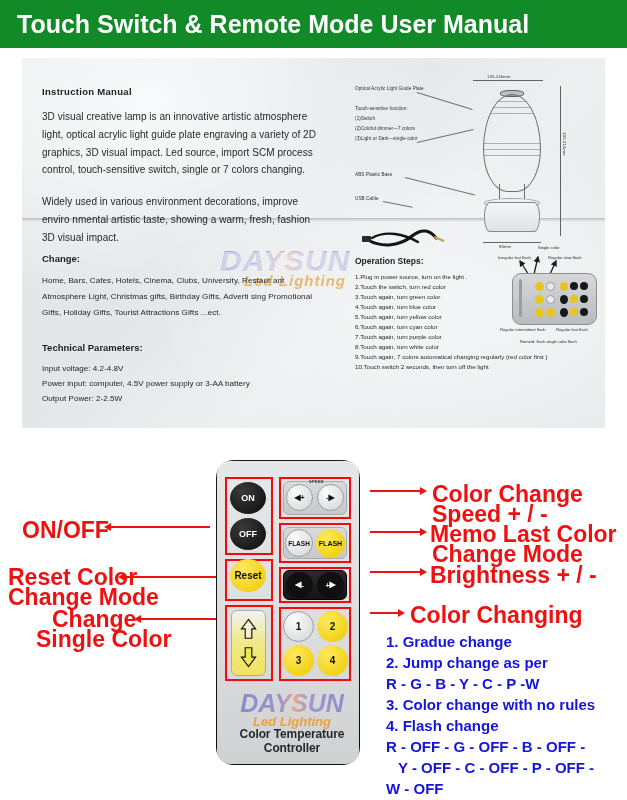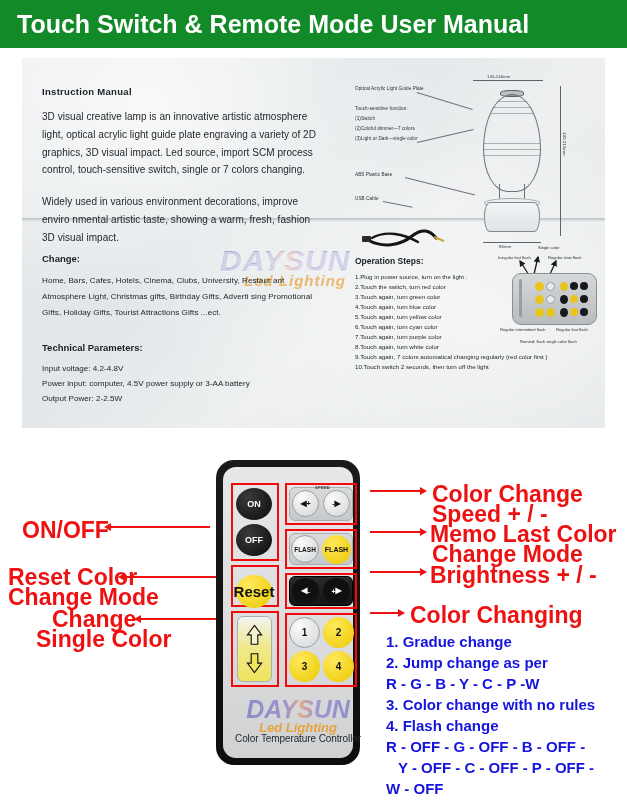--- a/index.html
+++ b/index.html
@@ -148,21 +148,21 @@
   }
 
   
   #remote-section { position: absolute; left: 0; top: 440px; width: 627px; height: 360px; }
 
   
   #remote-device {
     position: absolute; left: 216px; top: 20px; width: 144px; height: 305px;
     background: linear-gradient(to bottom,#1a1a1a,#0d0d0d);
     border-radius: 18px;
-    padding: 7px;
+    padding: 1px;
   }
   #remote-face {
     position: relative; width: 100%; height: 100%;
     background: linear-gradient(to bottom,#e6e7e8 0%,#dcdddf 55%,#cfd1d3 100%);
     border-radius: 13px;
   }
 
   .kgroup { position: absolute; border: 2px solid #f40a0a; }
 
   .key {
@@ -188,21 +188,21 @@
   #remote-brand { position: absolute; left: 12px; top: 228px; width: 126px; text-align: center; }
   #wm-daysun-2 {
     font-size: 25px; font-weight: bold; font-style: italic; letter-spacing: 0px;
     background: linear-gradient(to right,#8a8ac6 0%,#9992ce 40%,#e8a489 52%,#a096d2 64%,#8a8ac6 100%);
     -webkit-background-clip: text; background-clip: text; color: transparent;
   }
   #wm-led-2 {
     font-size: 13px; font-weight: bold; font-style: italic; color: #e8a33c; margin-top: -4px;
   }
   #remote-sublabel {
-    font-size: 10px; font-weight: normal; color: #26292c; margin-top: -2px; letter-spacing: -.1px;
+    font-size: 12px; font-weight: bold; color: #26292c; margin-top: -2px; letter-spacing: -.1px;
   }
 
   
   .anno {
     position: absolute; color: #ee1111; font-weight: bold; font-size: 23px;
     white-space: nowrap; line-height: 1.18;
   }
   .anno.blue { color: #1414dd; font-size: 15px; }
   .lead-line { position: absolute; background: #ee1111; height: 2px; }
   .arrow-head {
@@ -360,21 +360,21 @@
   </div>
 
   <div id="remote-device">
     <div id="remote-face">
 
       <div class="kgroup" style="left:8px; top:16px; width:48px; height:78px;"></div>
       <div class="key black" style="left:13px; top:21px; width:36px; height:32px; font-size:9px;">ON</div>
       <div class="key black" style="left:13px; top:57px; width:36px; height:32px; font-size:9px;">OFF</div>
 
       <div class="kgroup" style="left:8px; top:98px; width:48px; height:42px;"></div>
-      <div class="key yellow" style="left:13px; top:108px; width:36px; height:33px; font-size:15px;">Reset</div>
+      <div class="key yellow" style="left:13px; top:98px; width:36px; height:33px; font-size:10px;">Reset</div>
 
       <div class="kgroup" style="left:8px; top:144px; width:48px; height:76px;"></div>
       <div class="pad grad" style="left:14px; top:149px; width:35px; height:66px;">
         <svg viewBox="0 0 35 66" style="width:100%;height:100%">
           <path d="M17.5 8 L25 18 L21 18 L21 28 L14 28 L14 18 L10 18 Z" fill="#f5f2d0" stroke="#111" stroke-width="1.2"></path>
           <path d="M17.5 58 L10 48 L14 48 L14 38 L21 38 L21 48 L25 48 Z" fill="#efe55a" stroke="#111" stroke-width="1.2"></path>
         </svg>
       </div>
 
       <div class="kgroup" style="left:62px; top:16px; width:72px; height:42px;"></div>

